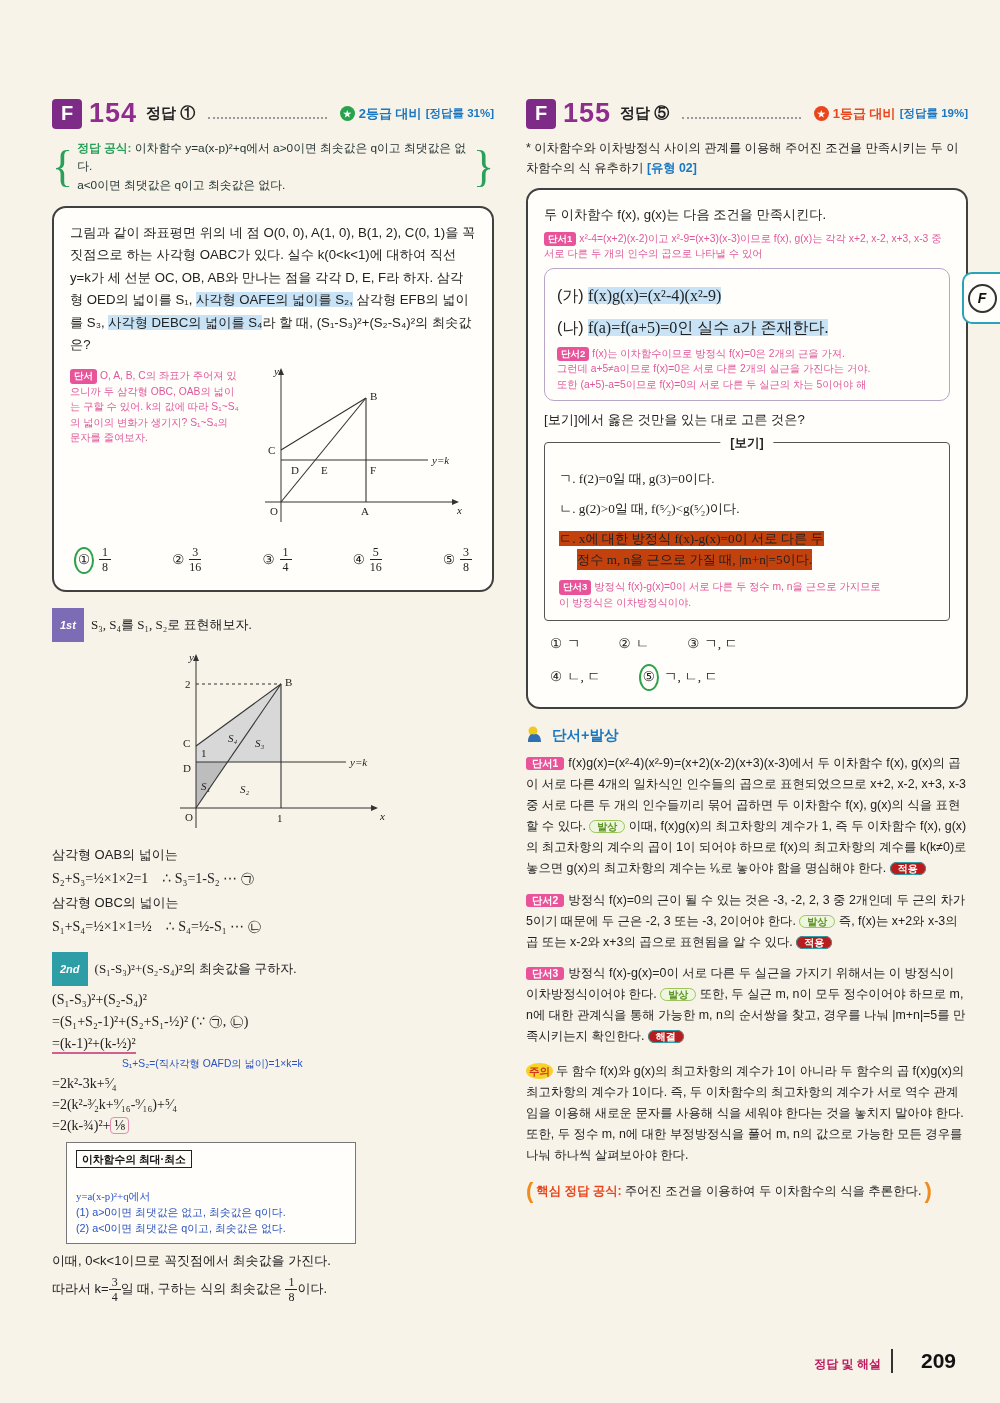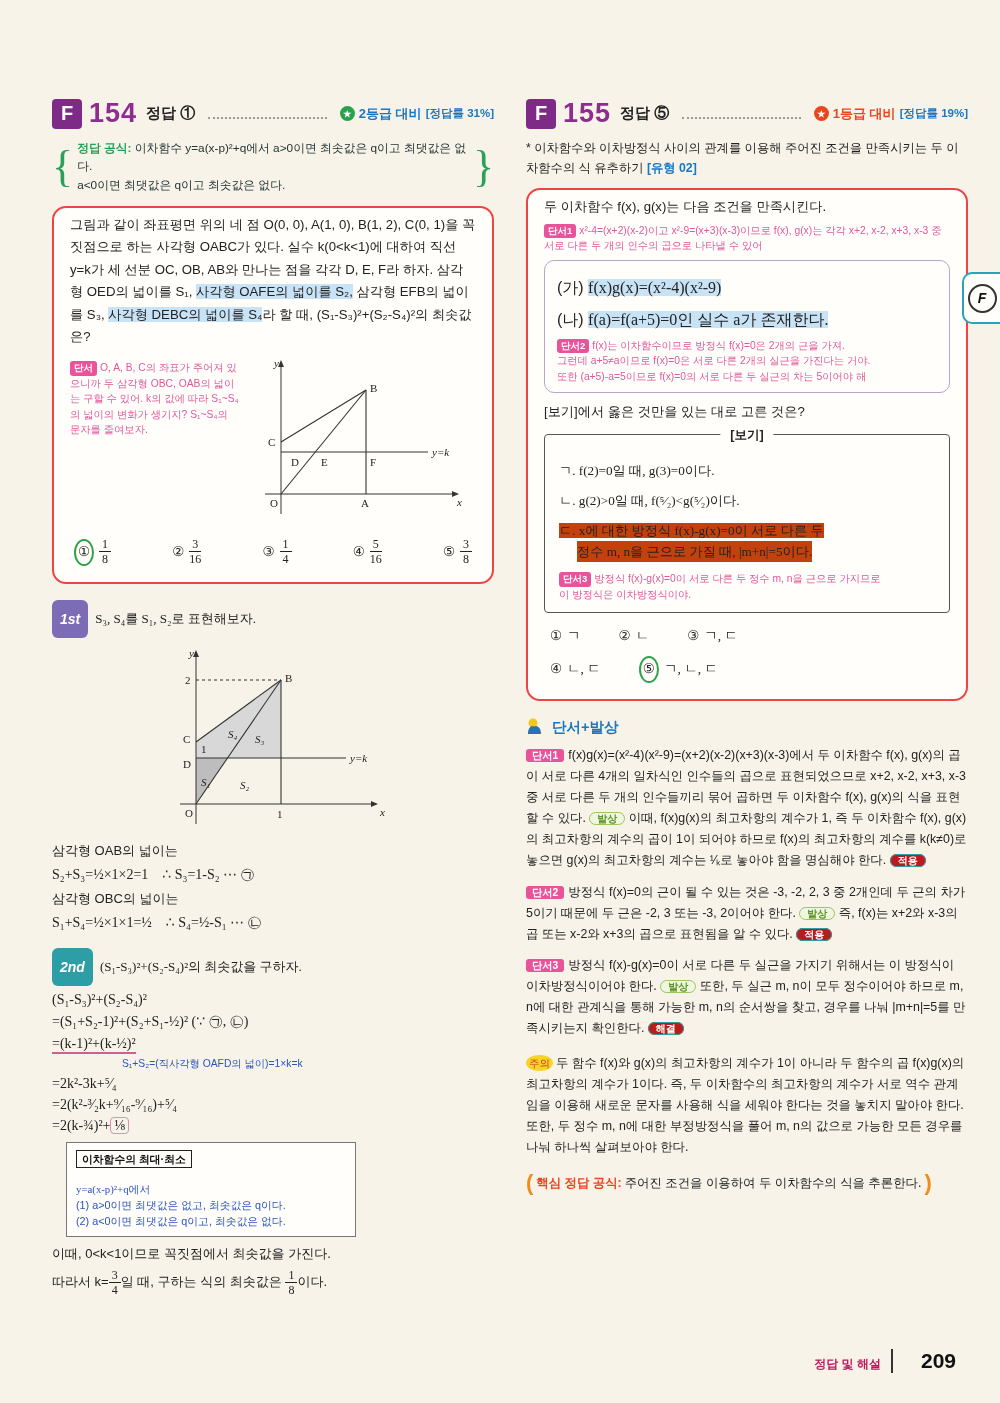--- a/index.html
+++ b/index.html
@@ -18,48 +18,48 @@
   .star-g{background:#28a24c;} .star-r{background:#e8471d;}
   .grade-b{color:#1a77c0;} .grade-r{color:#e8471d;}
   .rate{color:#1a77c0;font-size:11.5px;font-weight:bold;}
 
   
   .formulabox{display:flex;align-items:center;gap:4px;margin:8px 0 12px;font-size:11.8px;line-height:1.55;color:#233;}
   .brace{color:#2aa05a;font-size:44px;line-height:0.9;font-family:"Liberation Serif",serif;font-weight:400;}
   .formulalabel{color:#2aa05a;font-weight:bold;}
 
   
-  .pbox{border:2px solid #ef4444;border-radius:14px;background:#fffefb;padding:6px 16px 16px;font-size:13.2px;line-height:1.7;}
+  .pbox{border:2px solid #404040;border-radius:14px;background:#fffefb;padding:14px 16px 16px;font-size:13.2px;line-height:1.7;}
   .hlb{background:#c9e3f6;}
   .hlp{background:#c2410c;}
   .serif{font-family:"Liberation Serif",serif;}
   .clue{color:#e0589a;font-size:10.3px;line-height:1.5;}
   .cluebadge{background:#e8539a;color:#fff;border-radius:3px;padding:0 4px;font-size:9.5px;font-weight:bold;display:inline-block;margin-right:3px;}
   .graphrow{display:flex;gap:2px;margin-top:6px;align-items:flex-start;}
   .graphrow .clue{width:42%;padding-top:6px;}
 
   .choices154{display:flex;justify-content:space-between;margin-top:14px;font-family:"Liberation Serif",serif;font-size:13.5px;padding:0 4px;}
   .choice{display:flex;align-items:center;gap:5px;}
   .picked{border:2px solid #2fa14b;border-radius:50%;padding:0 2px;}
   .frac{display:inline-flex;flex-direction:column;align-items:center;line-height:1.05;font-size:12px;vertical-align:middle;}
   .frac .fn{padding:0 3px;border-bottom:1px solid #222;}
   .frac .fd{padding-top:1px;}
 
   
   .stepline{display:flex;align-items:center;gap:7px;margin:16px 0 6px;font-size:13px;}
-  .stepbadge{color:#fff;border-radius:6px;padding:11px 8px;font-size:14px;font-weight:bold;font-style:italic;}
+  .stepbadge{color:#fff;border-radius:0;padding:11px 8px;font-size:11px;font-weight:bold;font-style:italic;}
   .st1{background:#7c6bb5;} .st2{background:#2e9ea6;}
   .graph2wrap{display:flex;justify-content:center;margin:4px 0 8px;}
   .mathline{font-family:"Liberation Serif",serif;font-size:14px;margin:5px 0;}
   .textline{font-size:13px;margin:6px 0;}
   .noteblue{color:#2a53c0;font-size:10.3px;margin:0 0 4px 70px;}
   .boxed18{border:1px solid #e58ab0;border-radius:4px;padding:0 3px;}
   .ul-pink{border-bottom:2px solid #d0608f;padding-bottom:1px;}
   .mmbox{border:1.2px solid #777;background:#fffefb;padding:7px 9px;font-size:10.8px;margin:8px 0 8px 14px;width:270px;line-height:1.5;}
-  .mmtitle{display:inline-block;border:1.2px solid #222;padding:0 5px;font-weight:bold;font-size:10.8px;color:#111;margin-bottom:13px;}
+  .mmtitle{display:inline-block;border:1.2px solid #222;padding:0 5px;font-weight:bold;font-size:10.8px;color:#111;margin-bottom:20px;}
   .mmline{color:#2a53c0;}
 
   
   .subtitle{font-size:12.3px;line-height:1.6;margin:6px 0 10px;}
   .typetag{color:#1a77c0;font-weight:bold;}
   .condbox{border:1.5px solid #b7a6c8;border-radius:10px;padding:8px 12px;margin:6px 0;}
   .cond{font-family:"Liberation Serif",serif;font-size:16px;margin:5px 0;}
   .condlabel{font-family:"Liberation Sans",sans-serif;}
   .bokibox{border:1.4px solid #555;border-radius:4px;padding:16px 14px 10px;margin-top:10px;position:relative;background:#fffefb;}
   .bokilabel{position:absolute;top:-10px;left:50%;transform:translateX(-50%);background:#fffefb;padding:0 10px;font-weight:bold;font-size:12.5px;}
@@ -71,21 +71,21 @@
   .why{margin-top:16px;font-size:12.4px;line-height:1.65;}
   .whybadge{background:#e8471d;color:#fff;border-radius:50%;width:17px;height:17px;display:inline-flex;align-items:center;justify-content:center;font-size:10px;font-weight:bold;margin-right:2px;}
   .whytitle{color:#e8471d;font-weight:bold;font-size:14.5px;margin-right:4px;}
   .hinthead{display:flex;align-items:center;gap:6px;color:#1a77c0;font-weight:bold;font-size:14.5px;margin:16px 0 8px;}
   .dblock{font-size:12.4px;line-height:1.7;margin-bottom:10px;}
   .dansebadge{background:#e8539a;color:#fff;border-radius:3px;padding:1px 6px;font-size:10.3px;font-weight:bold;margin-right:4px;white-space:nowrap;}
   .minibadge{border-radius:9px;padding:0 7px;font-size:10px;font-weight:bold;white-space:nowrap;}
   .b-balsang{background:#eef6df;color:#5f9427;border:1px solid #9cc55a;}
   .b-teal{background:#b91c1c;color:#fff;border:1px solid #2e9ea6;}
   .caution{margin-top:14px;font-size:12.4px;line-height:1.7;}
-  .cautionbadge{background:#f5d327;color:#d2321e;border-radius:50%;padding:2px 3px;font-weight:normal;font-size:10.5px;margin-right:3px;}
+  .cautionbadge{background:#f5d327;color:#d2321e;border-radius:50%;padding:2px 3px;font-weight:bold;font-size:10.5px;margin-right:3px;}
   .keyline{margin-top:14px;font-size:12.4px;display:flex;align-items:center;gap:3px;}
   .keyparen{color:#f08c1e;font-size:22px;font-weight:bold;line-height:1;}
   .keylabel{color:#e8471d;font-weight:bold;white-space:nowrap;}
 
   
   .sidetab{position:absolute;right:0;top:272px;width:36px;height:48px;background:#fffefb;border:2.5px solid #2aa3b8;border-right:none;border-radius:10px 0 0 10px;display:flex;align-items:center;justify-content:center;}
   .fcircle{width:25px;height:25px;border:2px solid #333;border-radius:50%;display:flex;align-items:center;justify-content:center;font-weight:bold;font-size:14px;color:#111;font-style:italic;}
   .footer{position:absolute;bottom:30px;right:44px;display:flex;align-items:baseline;gap:0;}
   .footer .flabel{font-size:12px;font-weight:bold;color:#be185d;}
   .footer .fpage{font-size:21px;font-weight:bold;color:#111;border-left:2.5px solid #333;margin-left:10px;padding-left:28px;}

